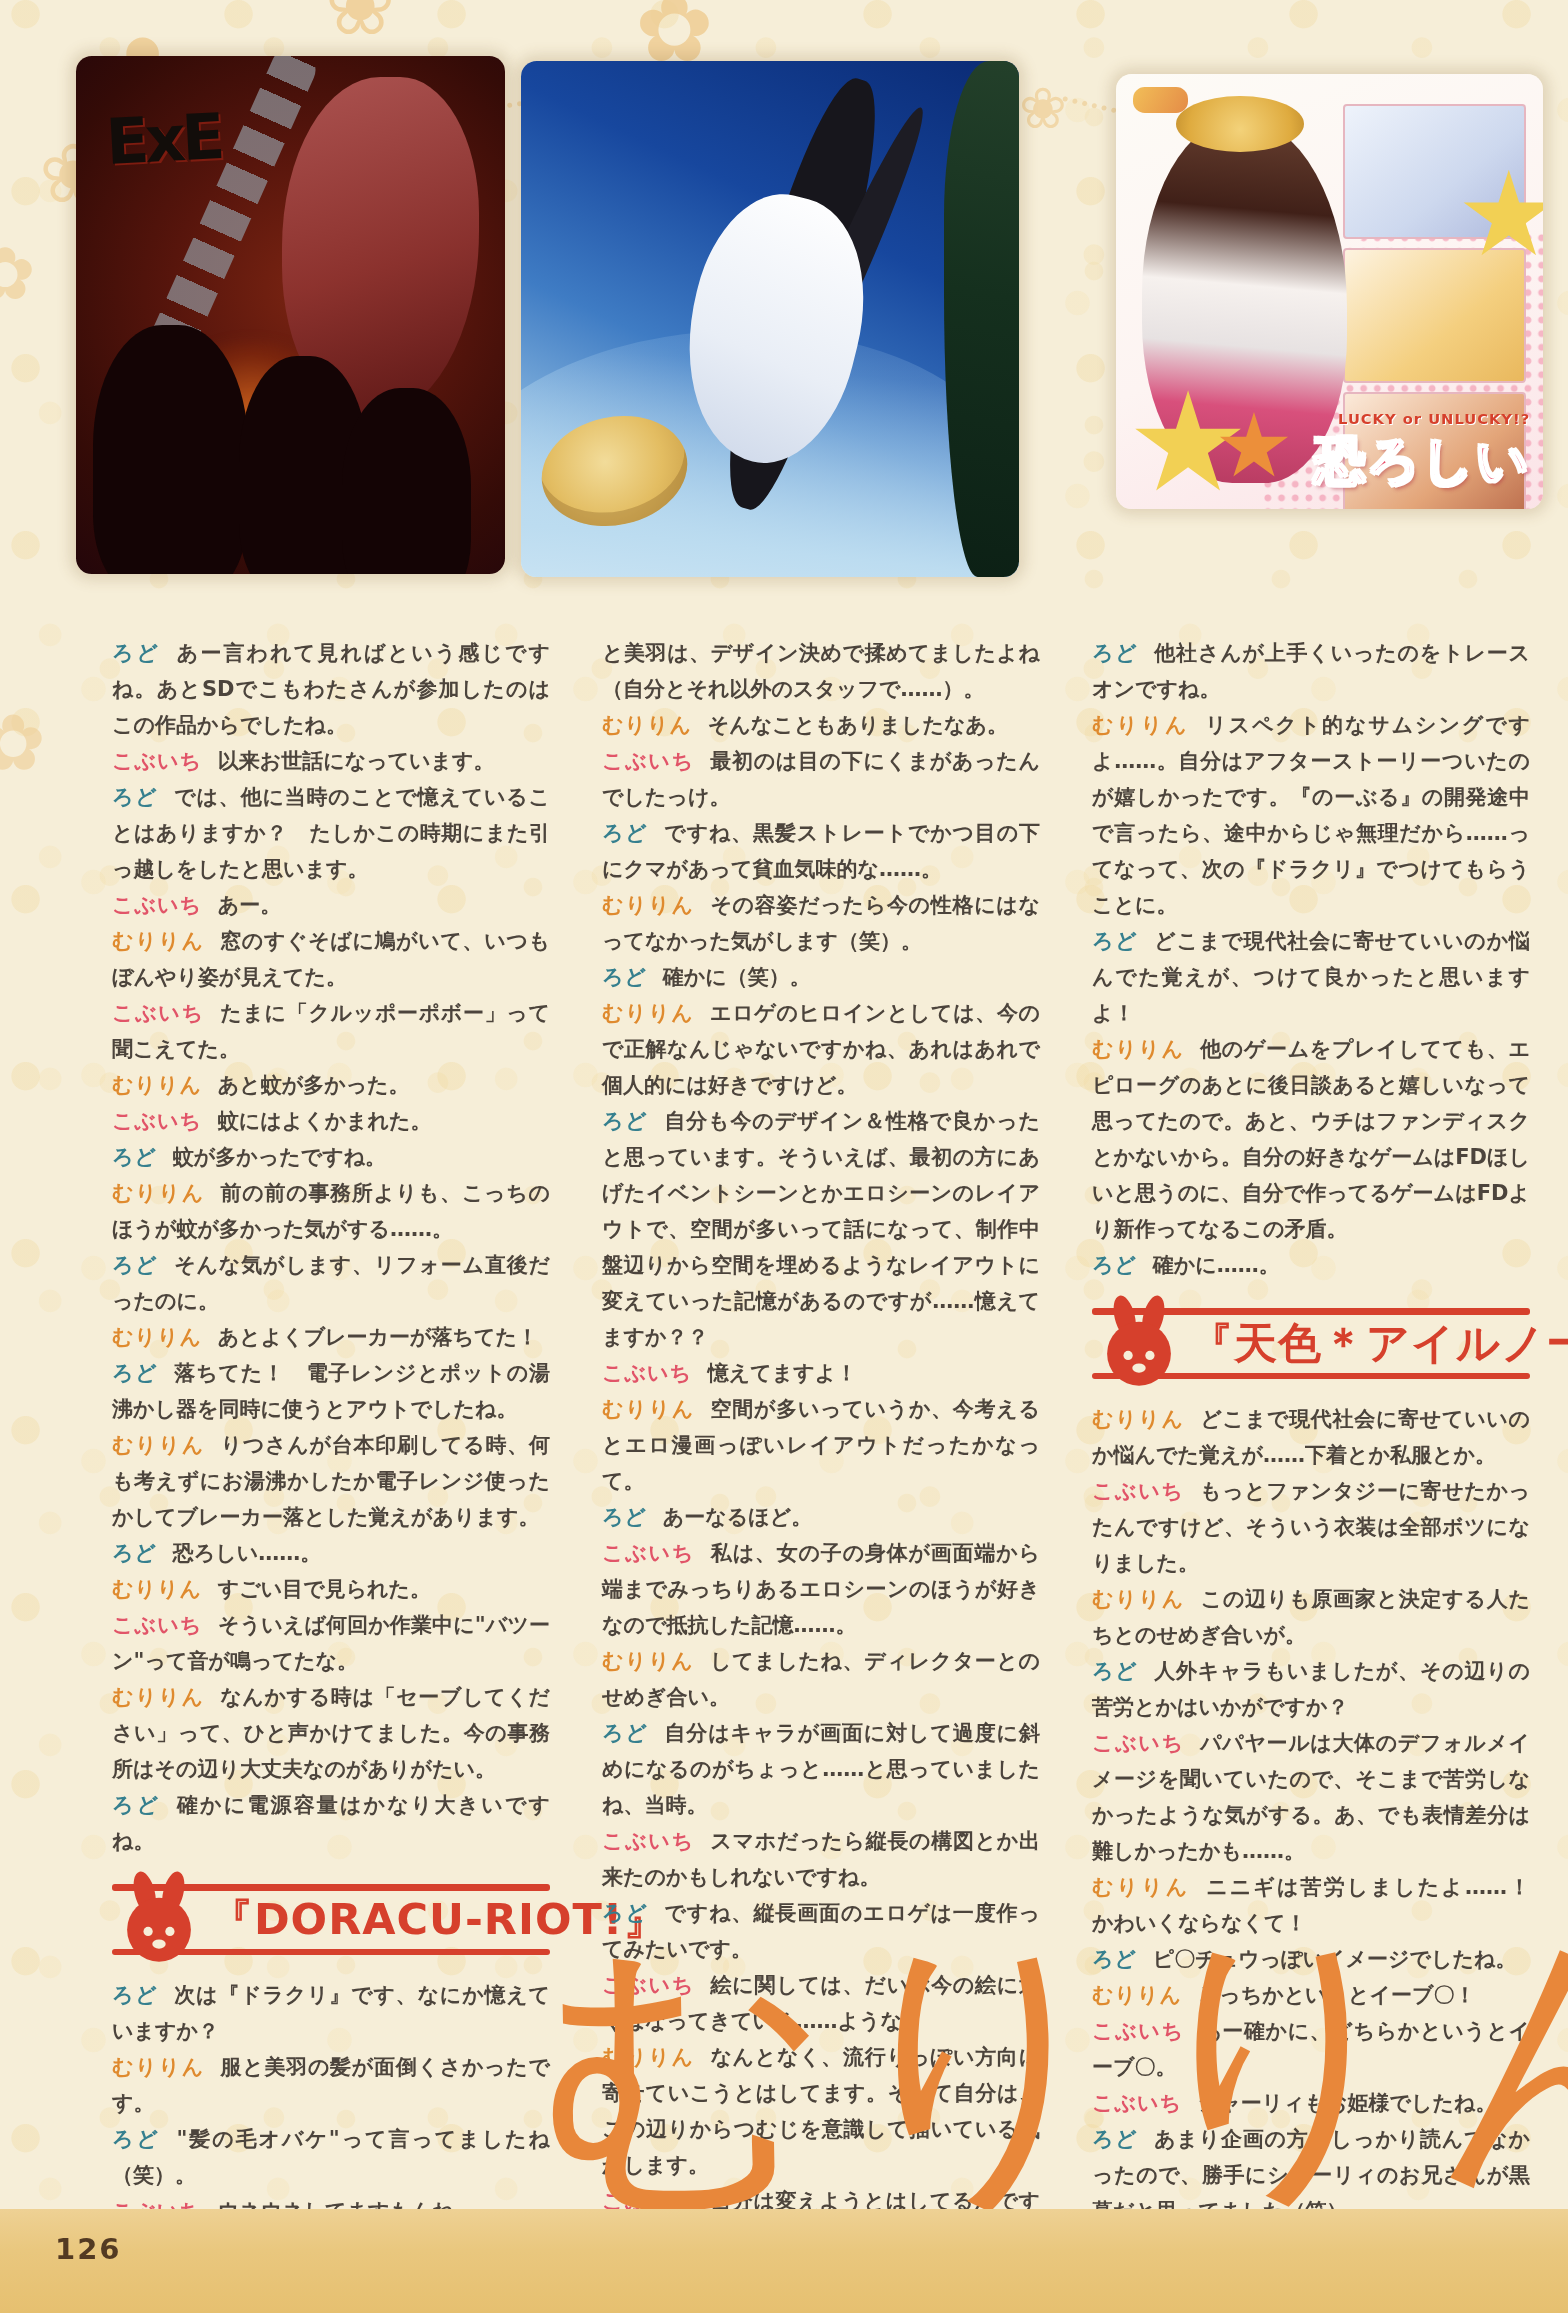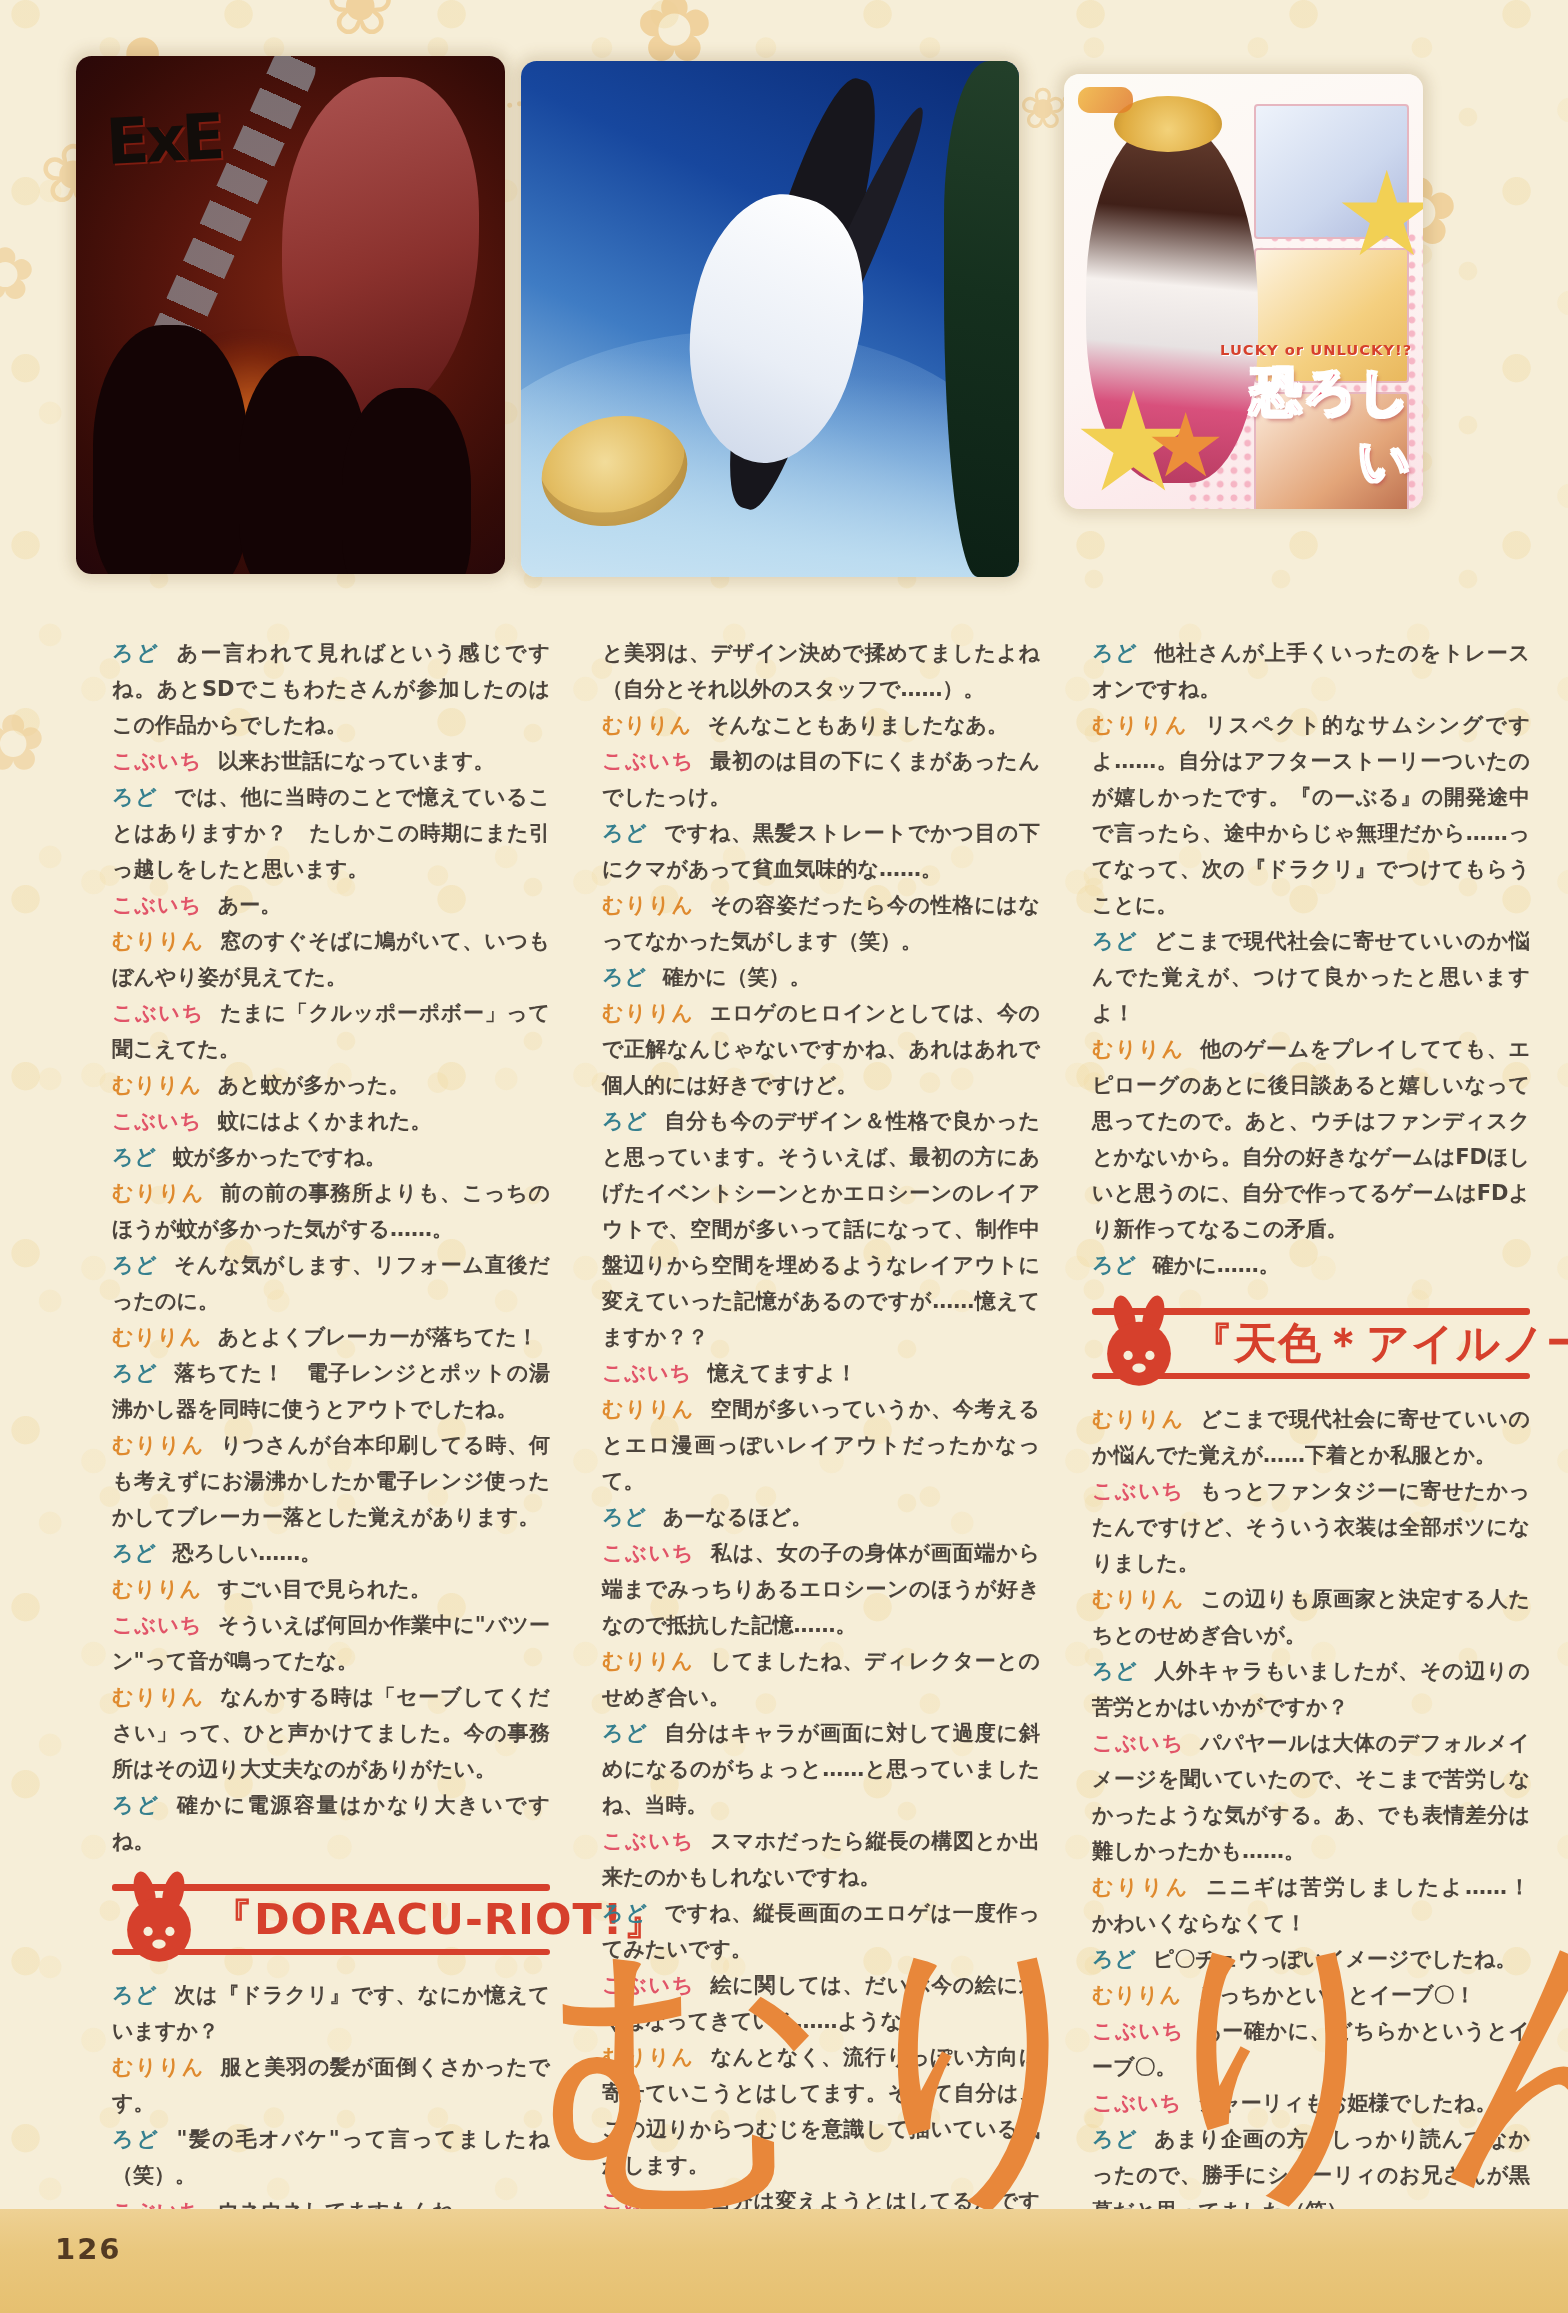--- a/index.html
+++ b/index.html
@@ -42,21 +42,21 @@
   .art-ocean .dress{position:absolute;left:34%;top:26%;width:34%;height:52%;
     background:linear-gradient(190deg,#ffffff 0%,#e9eef6 60%,#cfd9ea 100%);
     border-radius:46% 54% 48% 62%;transform:rotate(14deg);}
   .art-ocean .hair{position:absolute;left:48%;top:2%;width:16%;height:86%;background:#17161c;
     border-radius:50% 50% 40% 60%;transform:rotate(16deg);}
   .art-ocean .hair2{position:absolute;left:62%;top:6%;width:7%;height:70%;background:#1d1c24;
     border-radius:50%;transform:rotate(24deg);}
   .art-ocean .hat{position:absolute;left:4%;bottom:10%;width:147px;height:108px;border-radius:50%;
     background:radial-gradient(circle at 45% 40%,#f2dc9a 0%,#e3bd62 55%,#c79b43 100%);
     box-shadow:inset 0 -13.7px 0 rgba(140,100,40,.35);transform:rotate(-12deg);}
-  .art-tenshin{left:1064px;top:74px;width:359px;height:435px;
+  .art-tenshin{left:1116px;top:74px;width:427px;height:435px;
     background:linear-gradient(160deg,#fdfbf6 0%,#fdf4f2 55%,#fbe3e7 100%);}
   .art-tenshin .halftone{position:absolute;right:-4%;bottom:-6%;width:70%;height:70%;
     background-image:radial-gradient(circle,#f4a8bb 0 2.9px,transparent 3.9px);background-size:13.7px 13.7px;
     border-radius:50% 0 0 0;opacity:.8;}
   .art-tenshin .panel{position:absolute;right:4%;width:42%;height:30%;border:2.9px solid #e6b6c0;
     border-radius:3.9px;}
   .art-tenshin .p1{top:7%;background:linear-gradient(140deg,#eef3fb 0%,#cdd8ee 60%,#aeb9dd 100%);}
   .art-tenshin .p2{top:40%;background:linear-gradient(140deg,#fdf3e0 0%,#f4cf7f 60%,#e9b85d 100%);}
   .art-tenshin .p3{top:73%;background:linear-gradient(140deg,#fbeada 0%,#e3a579 60%,#b96a4a 100%);}
   .art-tenshin .miko{position:absolute;left:6%;top:10%;width:48%;height:84%;

